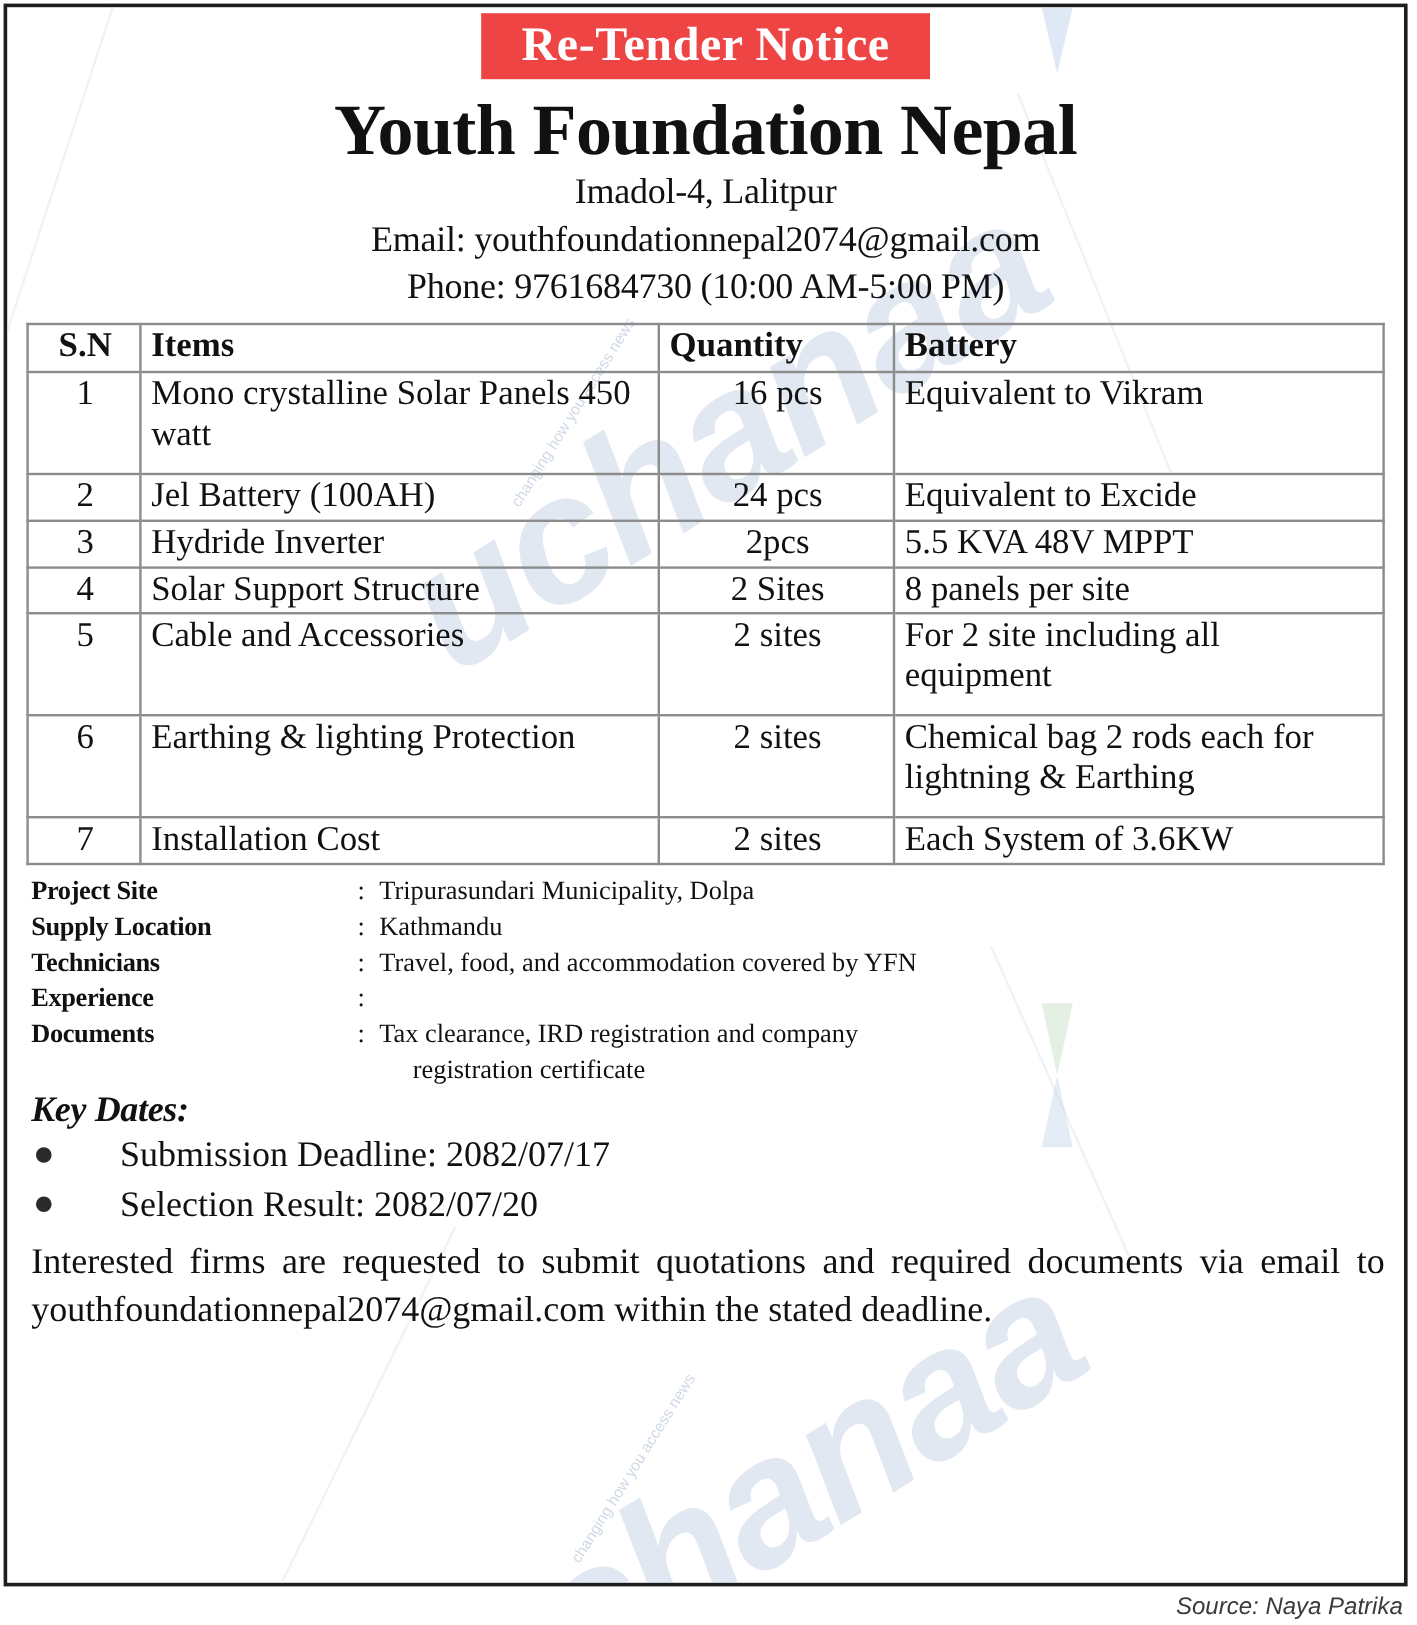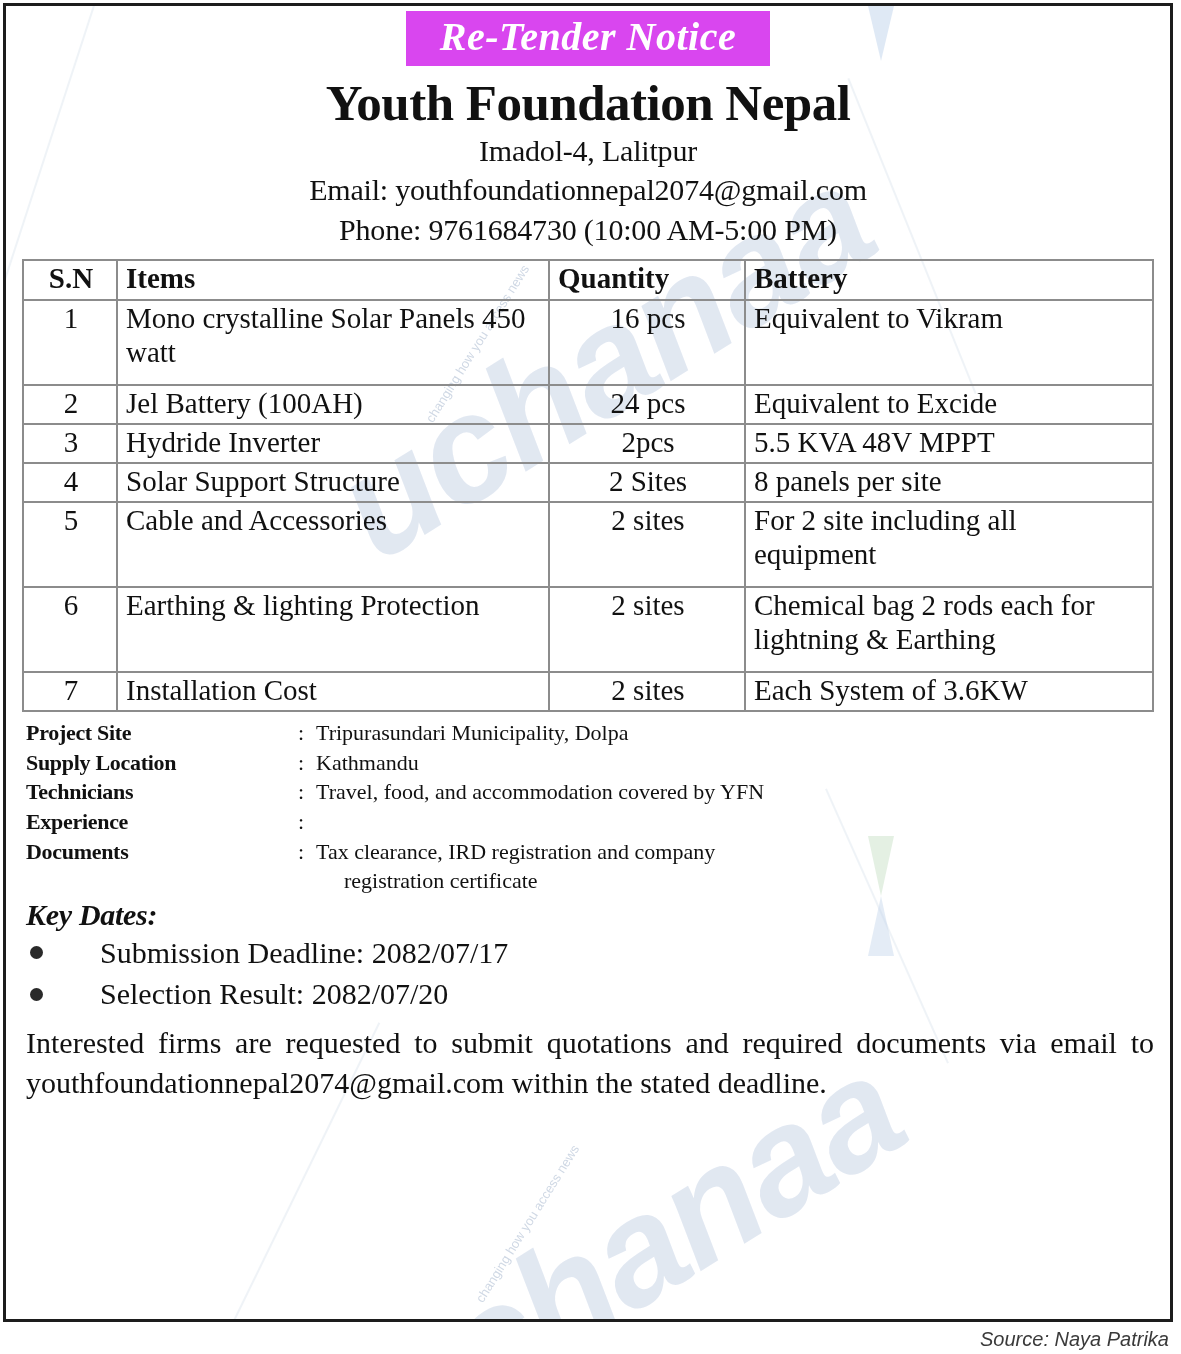--- a/index.html
+++ b/index.html
@@ -102,33 +102,32 @@
   
   #header { text-align: center; }
 
   .banner-wrap {
     text-align: center;
     margin: 0;
     padding-top: 5px;
   }
   #notice-banner {
     display: inline-block;
-    background: #d946ef;
+    background: #ef4444;
     color: #ffffff;
     font-family: "Liberation Serif", "DejaVu Serif", serif;
     font-weight: 700;
     font-size: 40px;
     line-height: 1.0;
     padding: 6px 34px 9px 34px;
     letter-spacing: 0.5px;
-    font-style: italic;
   }
   #org-name {
     font-weight: 700;
-    font-size: 51px;
+    font-size: 60px;
     line-height: 1.05;
     margin-top: 11px;
     letter-spacing: -0.5px;
   }
   .header-line {
     font-size: 30px;
     line-height: 1.32;
     letter-spacing: -0.2px;
   }
 

